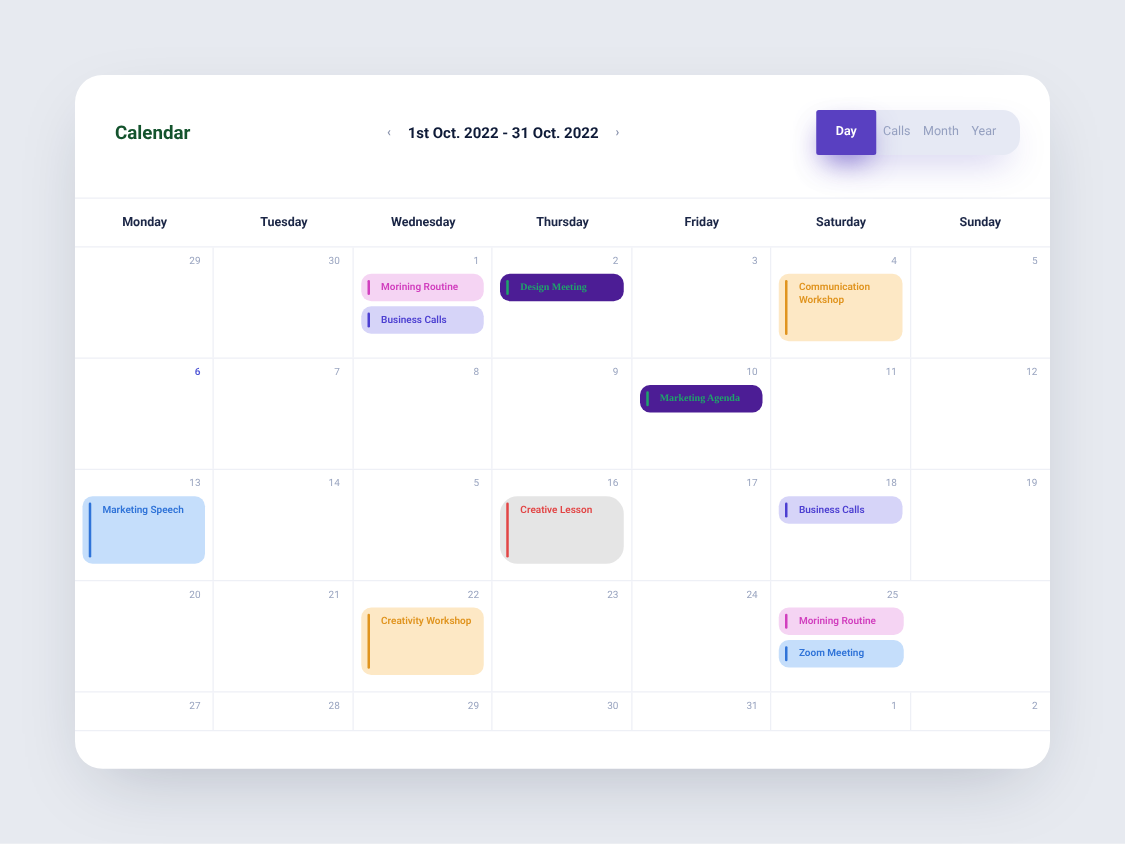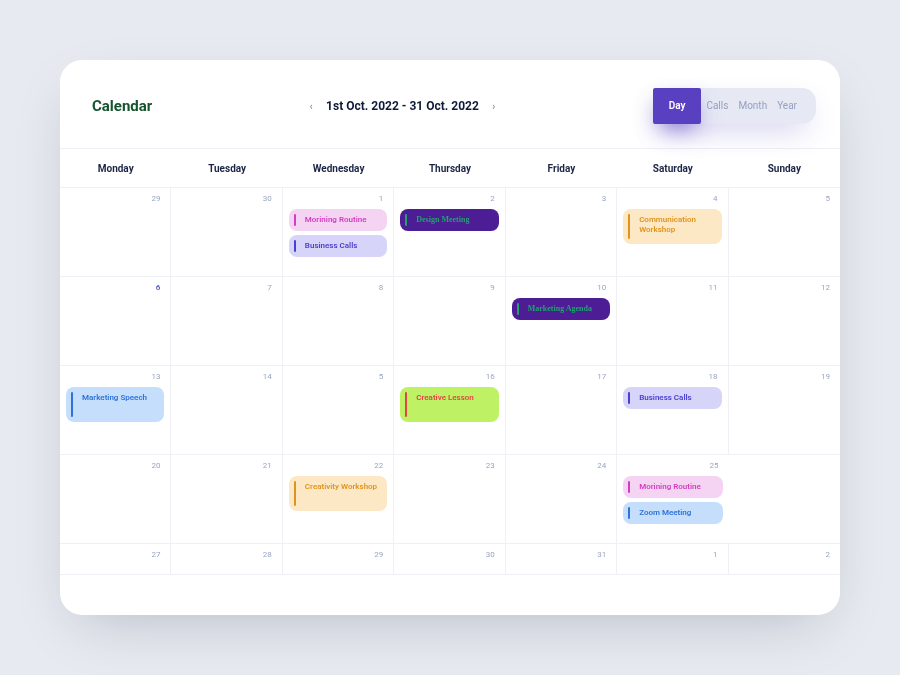--- a/index.html
+++ b/index.html
@@ -68,21 +68,21 @@
     color: #fff;
     font-weight: 600;
     border-radius: 2px;
     padding: 0 16px;
     box-shadow: 0 10px 22px -6px rgba(89,64,193,.7);
     height: 36px;
     display: flex; align-items: center;
   }
 
   .grid {
-    margin-top: 24px;
+    margin-top: 34px;
     border-top: 1px solid #eef0f6;
   }
   .row {
     display: grid;
     grid-template-columns: repeat(7, 1fr);
     border-bottom: 1px solid #eef0f6;
   }
   .head {
     height: 38px;
     display: flex;
@@ -120,27 +120,27 @@
   }
   .event::before {
     content: "";
     position: absolute;
     left: 5px; top: 5px; bottom: 5px;
     width: 2px;
     border-radius: 2px;
     background: currentColor;
   }
   .event span { margin-left: 6px; display: inline-block; }
-  .event.tall { height: 35px; }
+  .event.tall { height: 54px; }
   .ev-pink   { background:#f5d4f3; color:#d13fbe; }
   .ev-purple { background:#d6d4f8; color:#4c3fd1; }
   .ev-green  { background:#4c1d95; color:#1fa36b;font-family:Liberation Serif, serif; }
   .ev-amber  { background:#fde8c5; color:#e0941f; }
   .ev-blue   { background:#c5defb; color:#2f73d8; }
-  .ev-red    { background:#bef264; color:#e24545; }
+  .ev-red    { background:#e5e5e5; color:#e24545;border-radius:14px; }
 </style>
 </head>
 <body>
 
 <div class="window">
   <div class="top">
     <div class="title">Calendar</div>
     <div class="range">
       <span class="chev">‹</span>
       <span>1st Oct. 2022 - 31 Oct. 2022</span>

